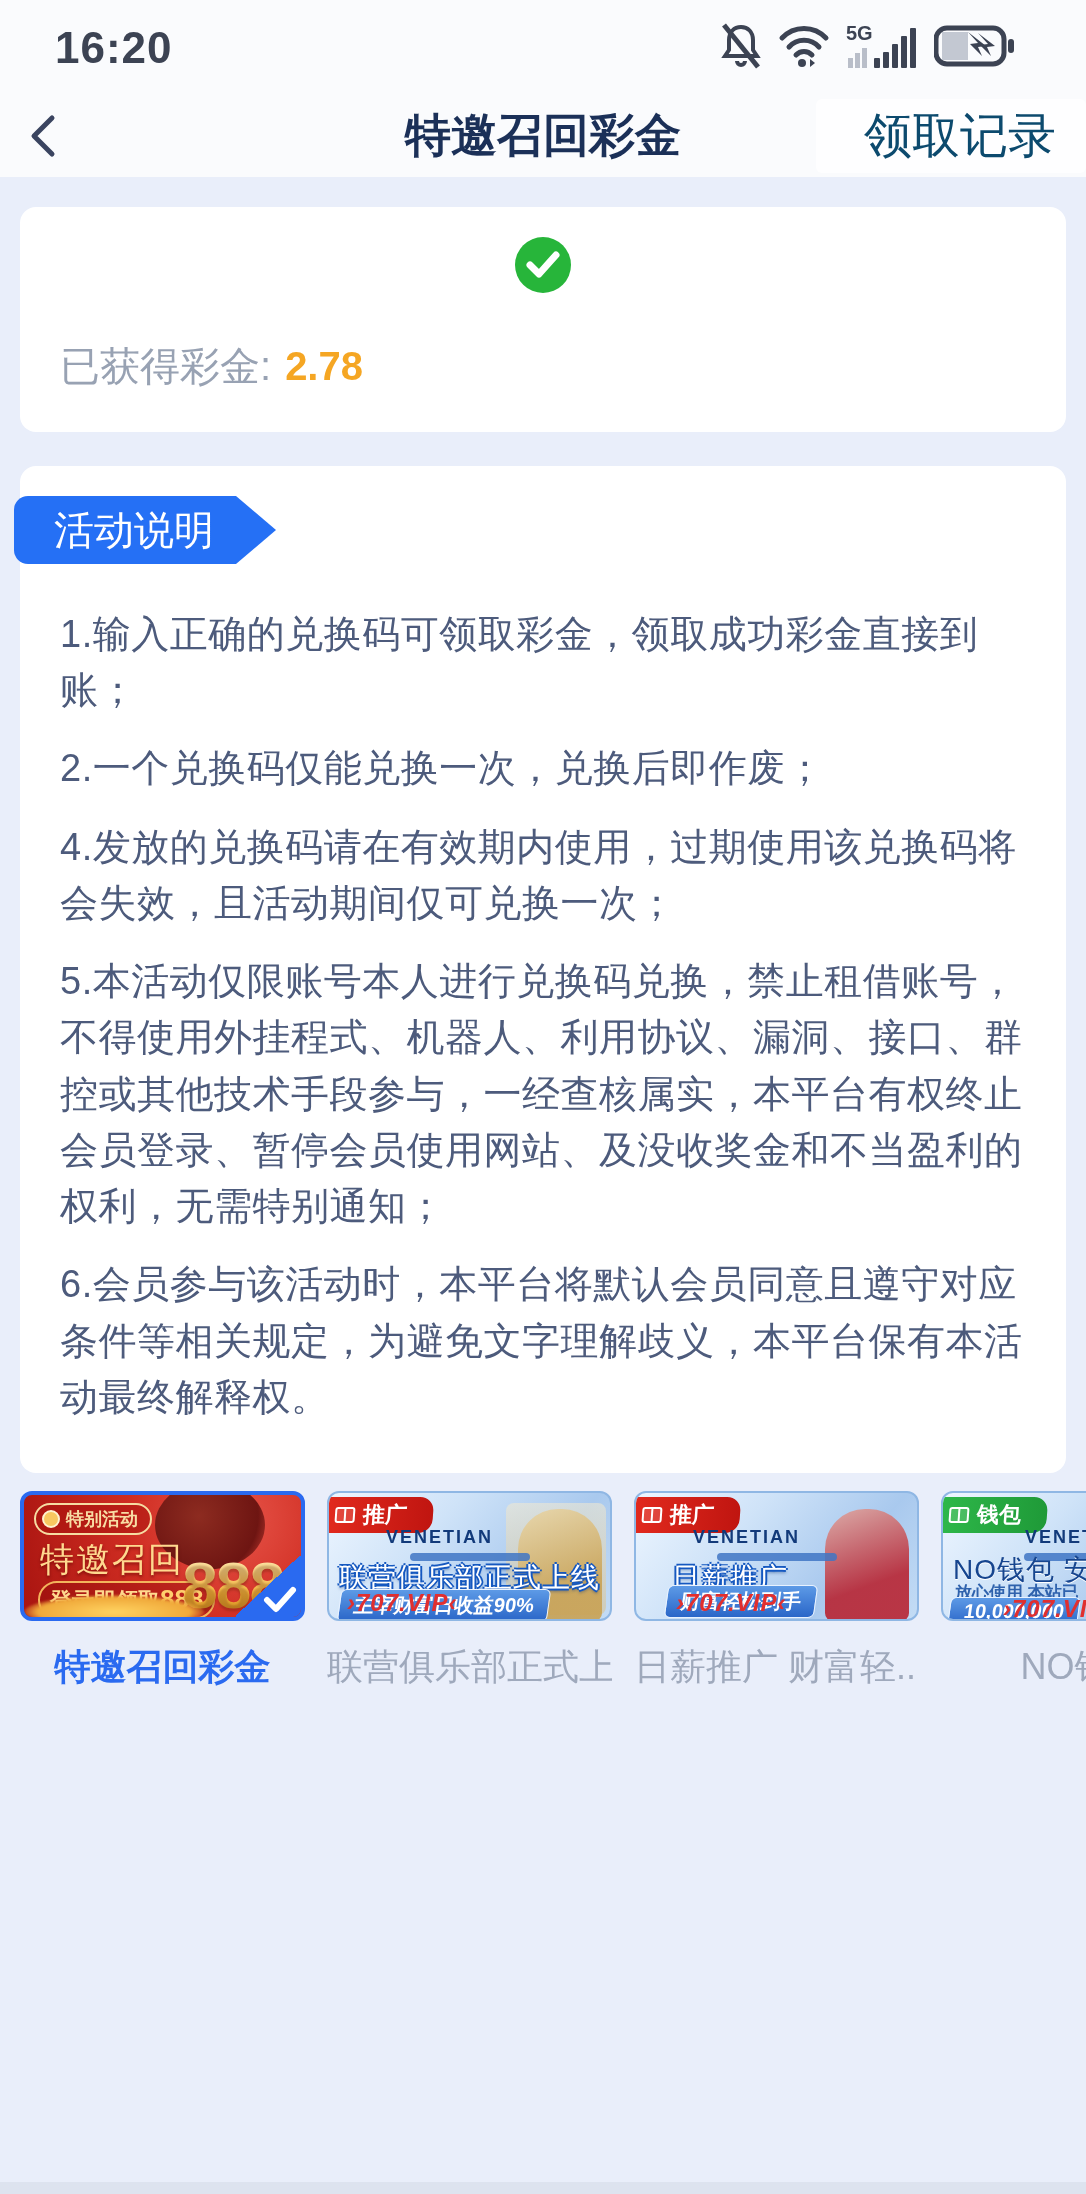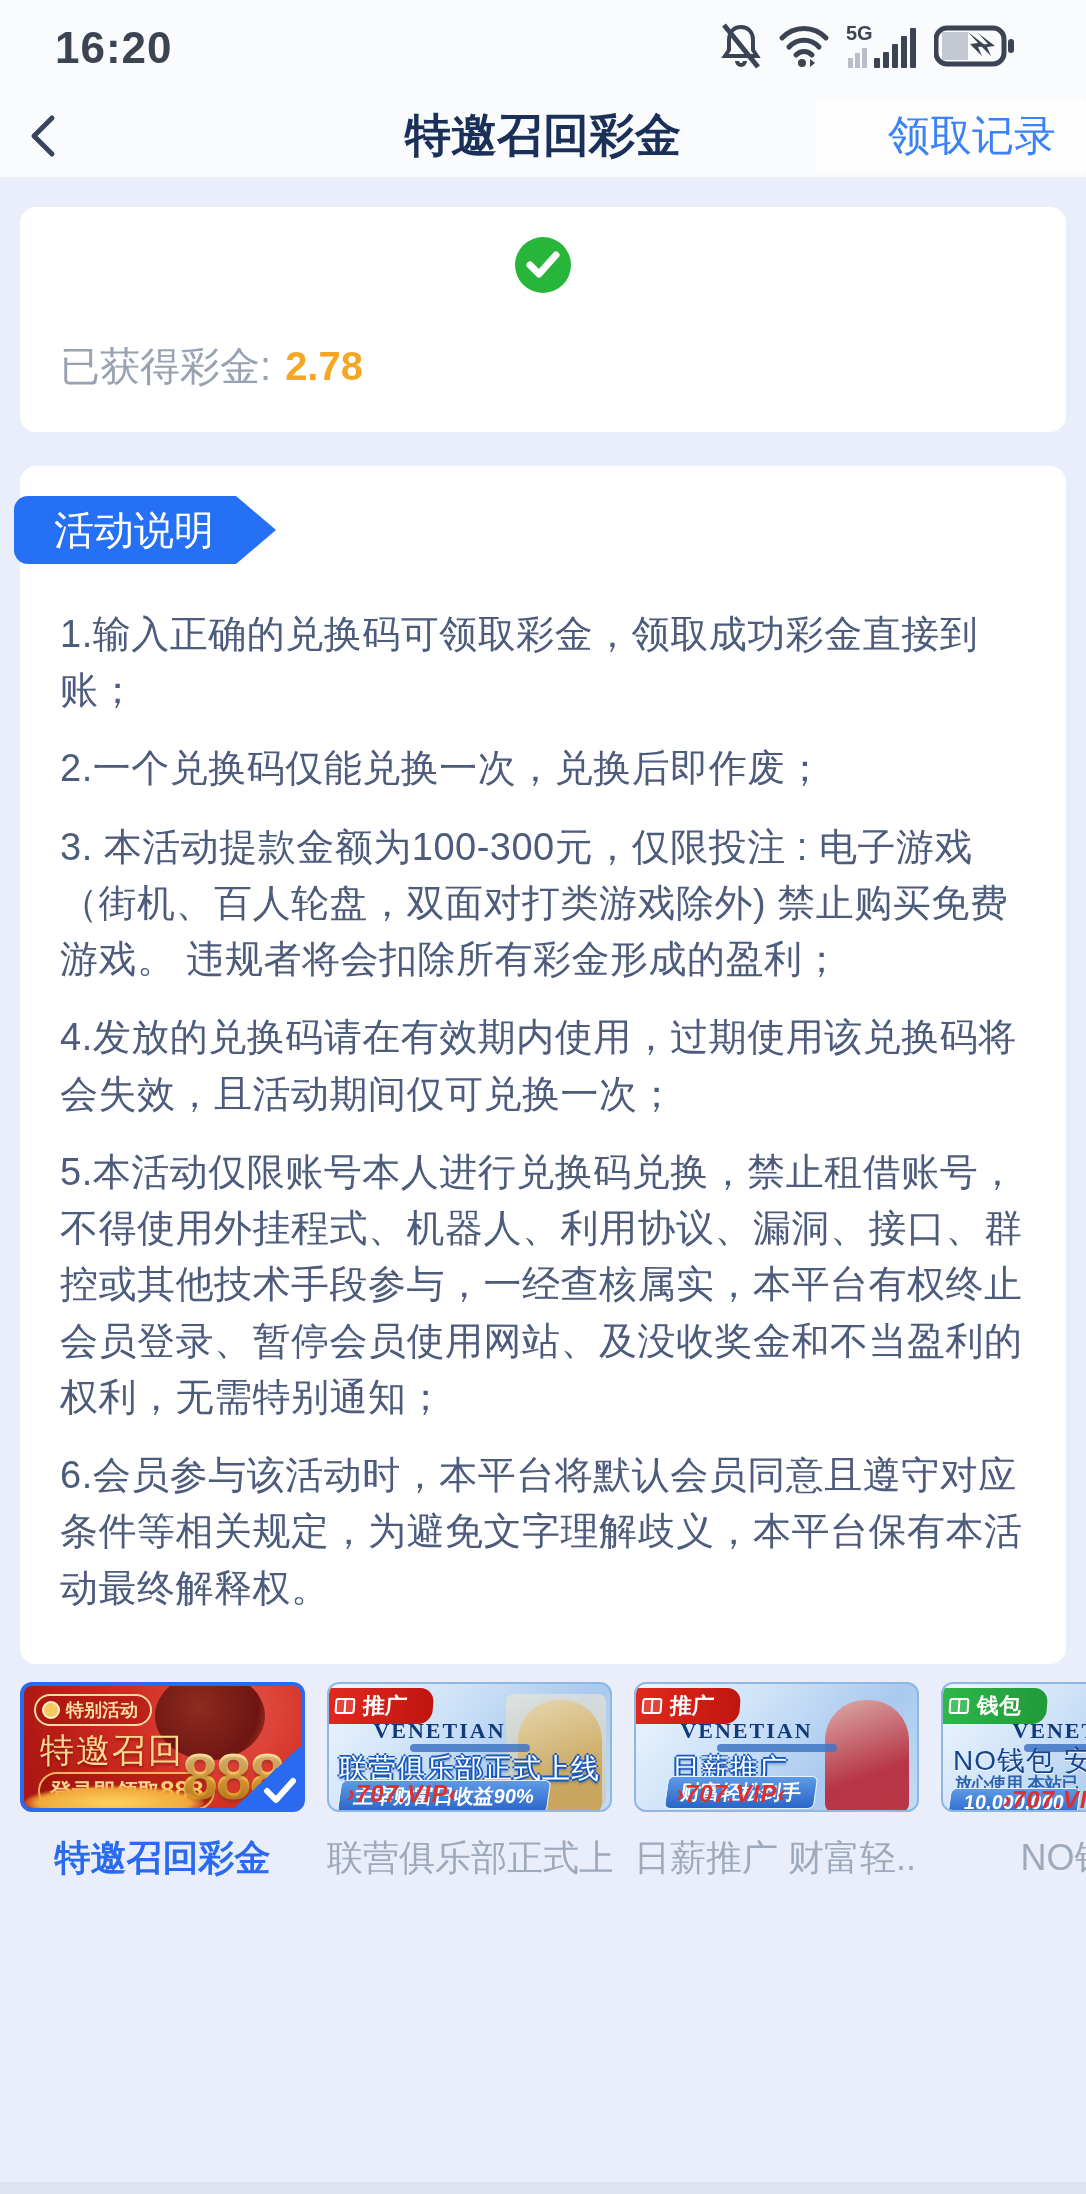--- a/index.html
+++ b/index.html
@@ -24,21 +24,21 @@
     display:flex;align-items:center;position:relative;
     padding:0 26px;box-sizing:border-box;
   }
   .back{width:44px;height:50px;display:flex;align-items:center;cursor:pointer;}
   .nav-title{
     position:absolute;left:0;right:0;text-align:center;
     font-size:46px;font-weight:600;color:#1b3058;
   }
   .nav-action{
     margin-left:auto;position:relative;z-index:2;
-    font-size:42px;color:#3b82f6;cursor:pointer;
+    font-size:48px;color:#0c4a6e;cursor:pointer;
     padding:10px 4px;
   }
   .nav-action-hl{
     position:absolute;right:0;top:4px;width:270px;height:74px;
     background:rgba(255,255,255,.75);border-radius:6px;z-index:1;
   }
   
   .content{padding:30px 20px 0 20px;}
   .card{background:#ffffff;border-radius:16px;}
   .result-card{padding:30px 40px 38px 40px;margin-bottom:34px;}
@@ -139,22 +139,22 @@
     border-radius:4px 14px 14px 2px;transform:skewX(-4deg);
   }
   .promo-ribbon.red{background:linear-gradient(90deg,#e22a1e,#c01510);}
   .promo-ribbon.green{background:linear-gradient(90deg,#2eb84a,#1f9a38);}
   .gift-glyph{
     width:20px;height:16px;border:2px solid #fff;border-radius:3px;position:relative;box-sizing:border-box;background:rgba(255,255,255,.15);
   }
   .gift-glyph::before{content:"";position:absolute;left:50%;top:-2px;bottom:-2px;width:2px;background:#fff;transform:translateX(-50%);}
   .brand{
     position:absolute;left:0;right:60px;top:34px;text-align:center;
-    font-family:Liberation Serif, serif;
-    font-size:22px;letter-spacing:2px;color:#123a7a;font-weight:bold;
+    font-family:Liberation Sans, sans-serif;
+    font-size:18px;letter-spacing:2px;color:#123a7a;font-weight:bold;
   }
   .brand-bar{
     position:absolute;left:50%;top:60px;transform:translateX(-50%);
     width:120px;height:8px;border-radius:4px;background:#3f76c4;opacity:.85;
   }
   .headline{
     position:absolute;left:10px;top:66px;font-size:28px;font-weight:normal;color:#ffffff;
     letter-spacing:1px;white-space:nowrap;
     text-shadow:-2px 0 #1558c0,2px 0 #1558c0,0 -2px #1558c0,0 2px #1558c0,0 3px 3px rgba(10,50,120,.5);
   }
@@ -256,21 +256,20 @@
 
   <div class="card rules-card">
     <div class="ribbon-fold"></div>
     <div class="ribbon">
       <div class="ribbon-body">活动说明</div>
       <div class="ribbon-arrow"></div>
     </div>
     <div class="rules">
       <p>1.输入正确的兑换码可领取彩金，领取成功彩金直接到账；</p>
       <p>2.一个兑换码仅能兑换一次，兑换后即作废；</p>
-      <p>3. 本活动提款金额为100-300元，仅限投注 : 电子游戏（街机、百人轮盘，双面对打类游戏除外) 禁止购买免费游戏。 违规者将会扣除所有彩金形成的盈利；</p>
       <p>4.发放的兑换码请在有效期内使用，过期使用该兑换码将会失效，且活动期间仅可兑换一次；</p>
       <p>5.本活动仅限账号本人进行兑换码兑换，禁止租借账号，不得使用外挂程式、机器人、利用协议、漏洞、接口、群控或其他技术手段参与，一经查核属实，本平台有权终止会员登录、暂停会员使用网站、及没收奖金和不当盈利的权利，无需特别通知；</p>
       <p>6.会员参与该活动时，本平台将默认会员同意且遵守对应条件等相关规定，为避免文字理解歧义，本平台保有本活动最终解释权。</p>
     </div>
   </div>
 </div>
 
 <div class="banner-row">
 
   <div class="banner-item">

